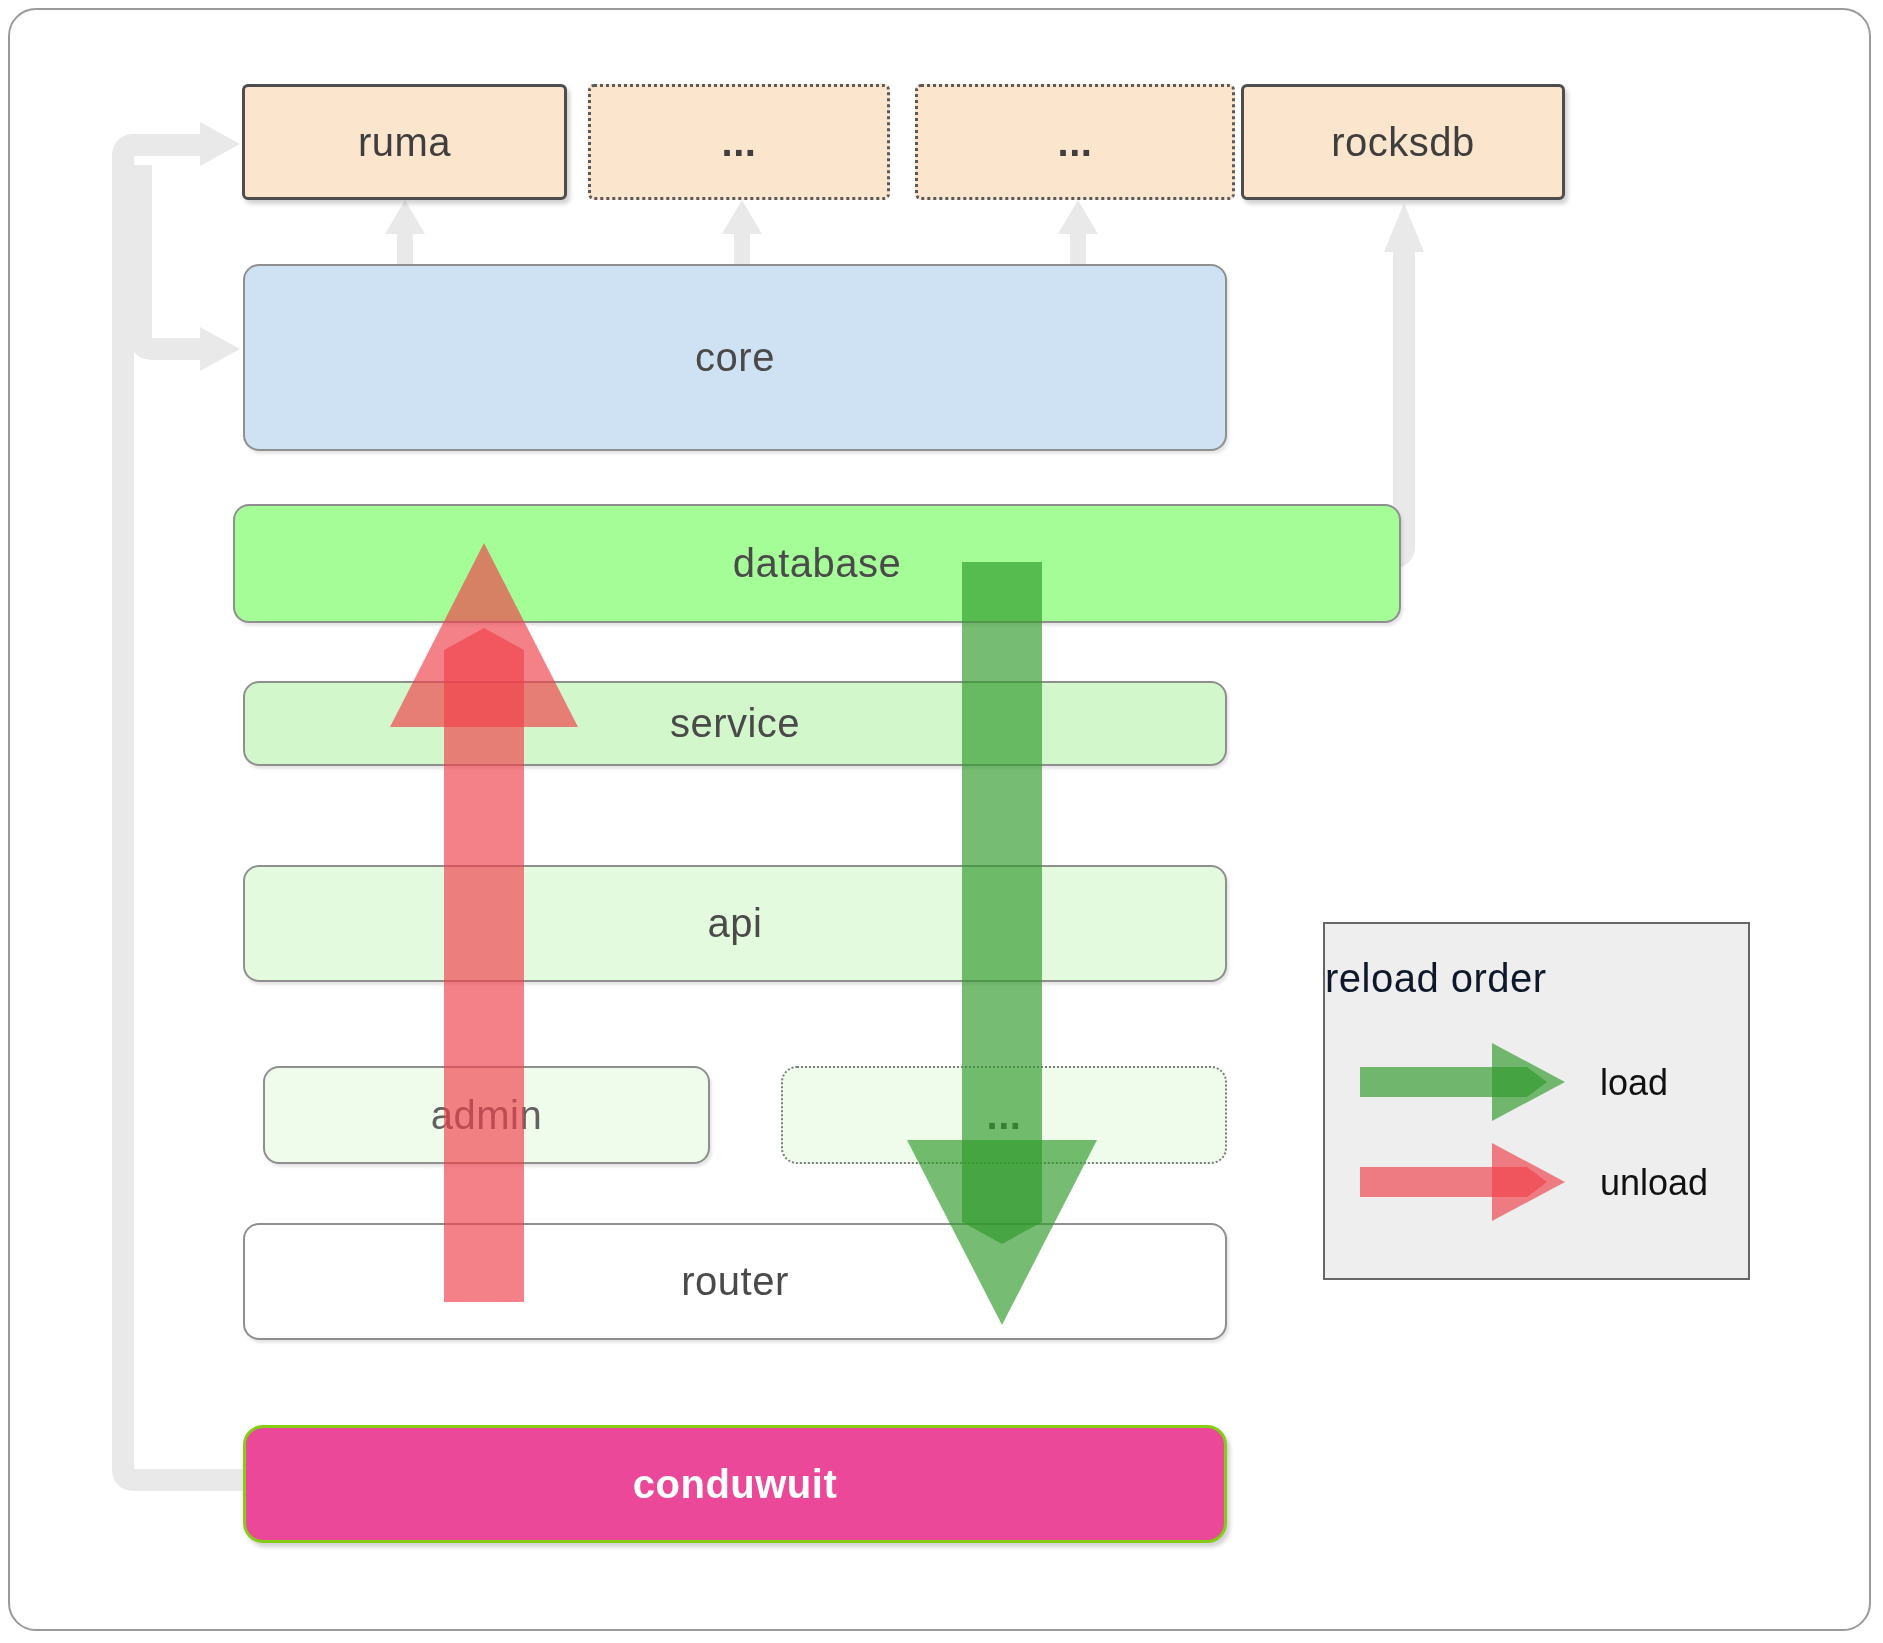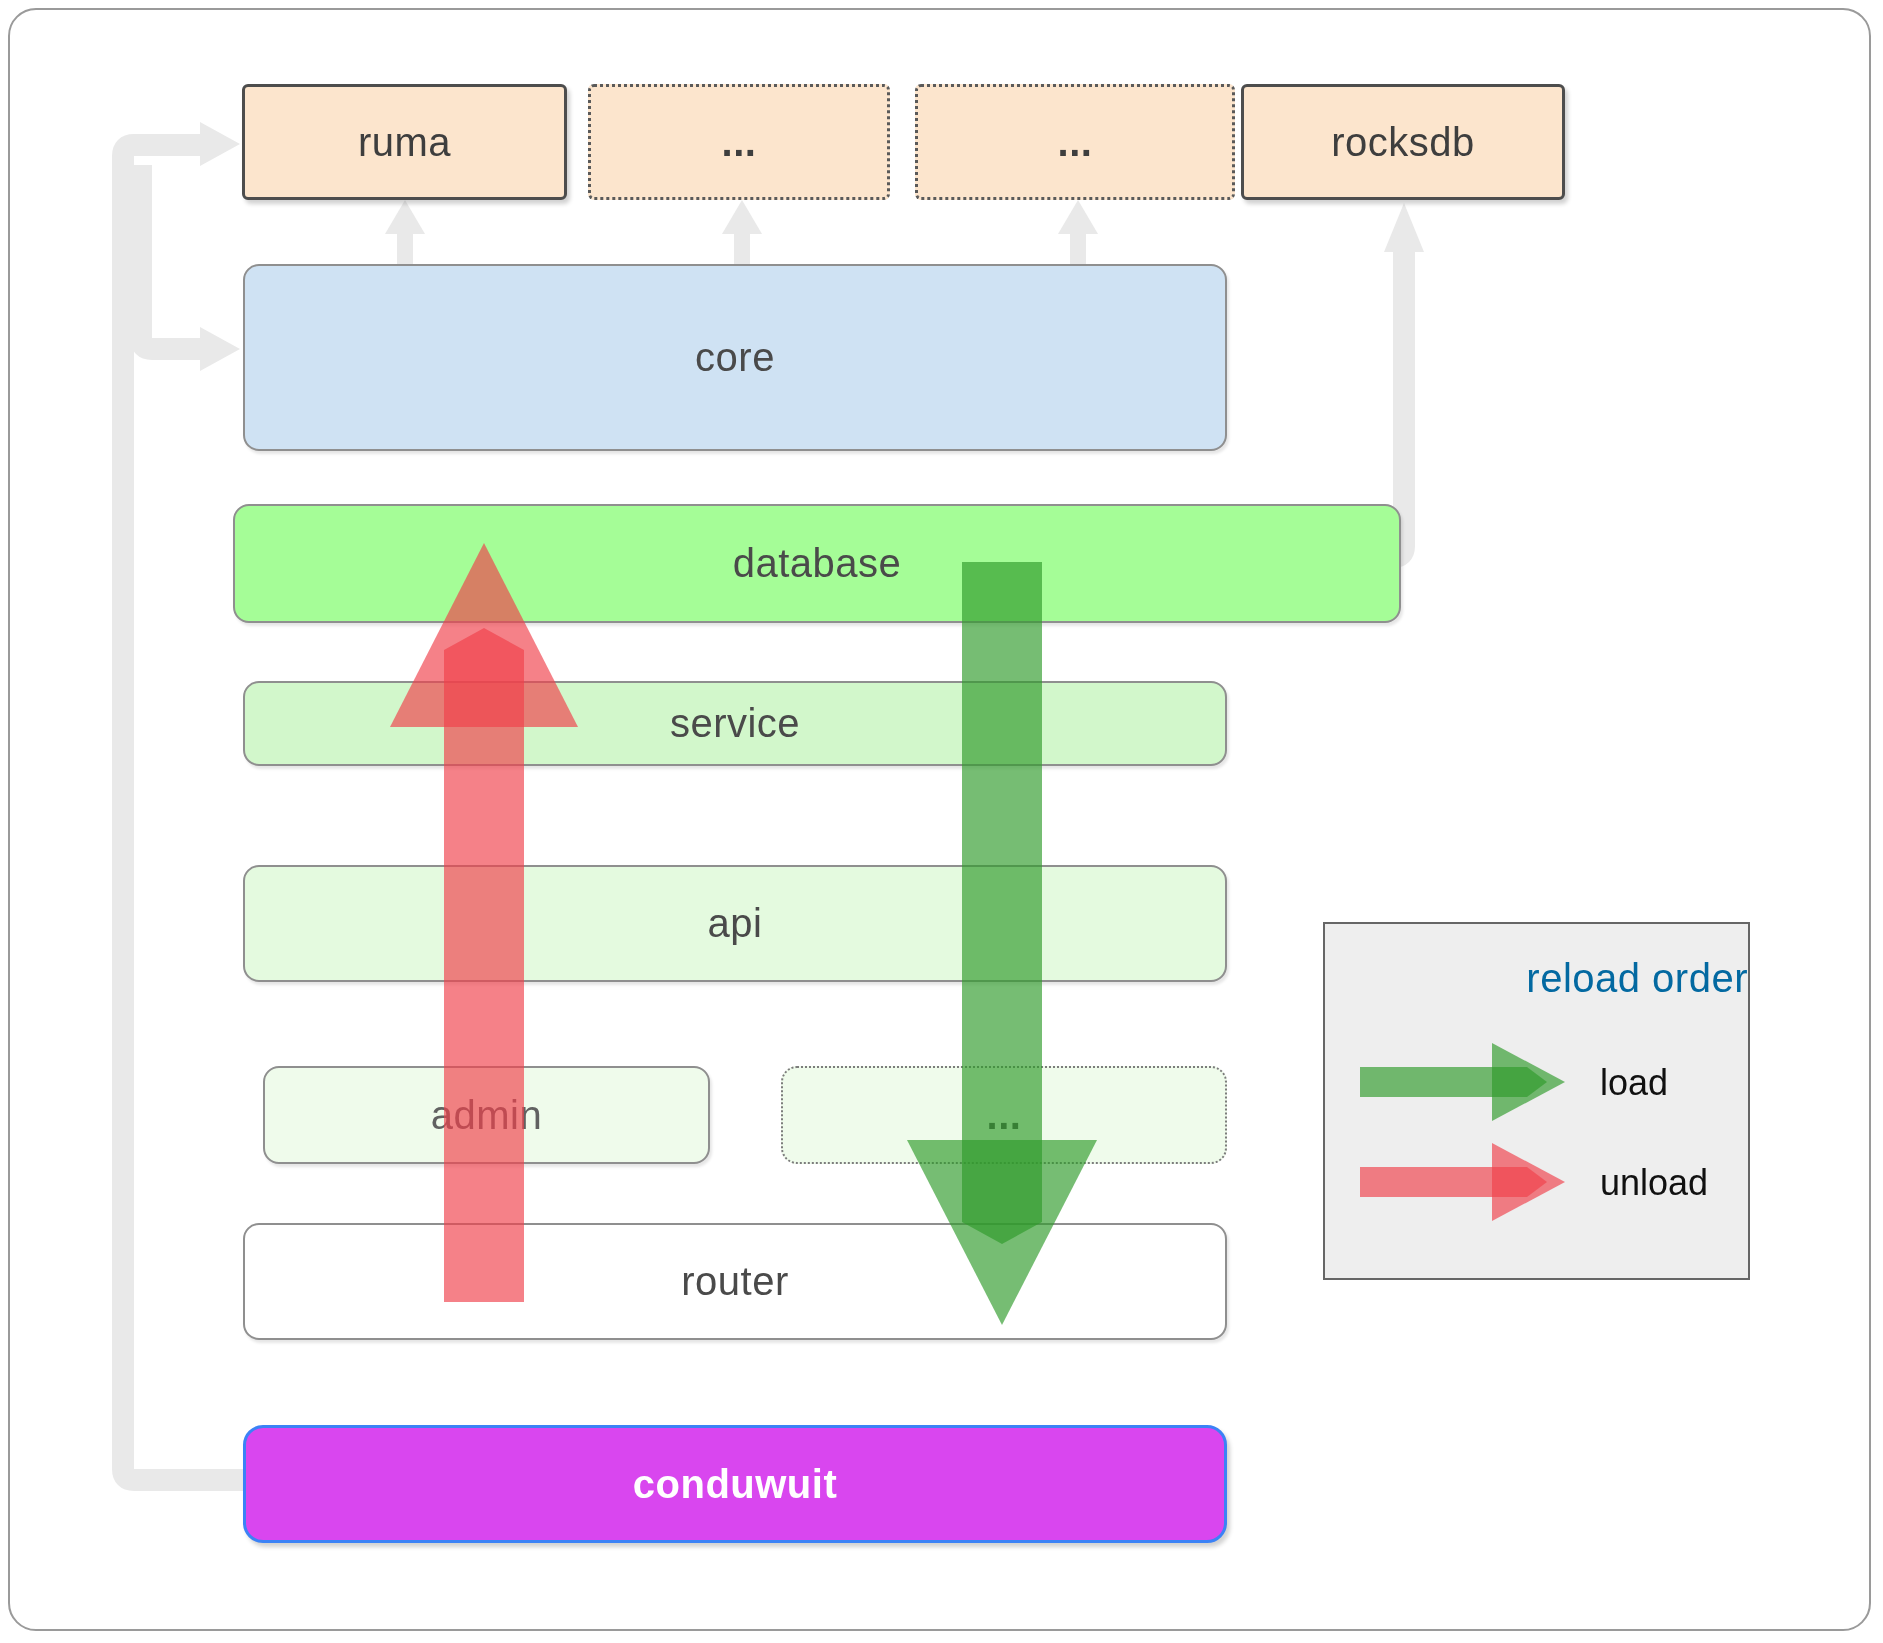--- a/index.html
+++ b/index.html
@@ -28,31 +28,31 @@
   
   .row{border:2px solid #8f8f8f;}
   .box-core{background:#cfe2f3;}
   .box-database{background:#a5fd97;}
   .box-service{background:#d2f7cb;}
   .box-api{background:#e4fadf;}
   .box-admin{background:#effbeb;color:#616161;}
   .box-dots-small{background:#effbeb;border:2px dotted #7c7c7c;font-weight:700;}
   .box-router{background:#ffffff;}
   .box-conduwuit{
-    background:#d946ef;border:3px solid #3b82f6;border-radius:20px;
+    background:#ec4899;border:3px solid #84cc16;border-radius:20px;
     color:#ffffff;font-weight:600;
   }
   
   #legend{
     position:absolute;left:1323px;top:922px;width:427px;height:358px;z-index:2;
     background:#eeeeee;border:2px solid #666666;box-sizing:border-box;
   }
   #legend .legend-title{
-    position:absolute;left:0;top:32px;width:100%;text-align:right;
-    font-size:40px;color:#0369a1;letter-spacing:0.5px;
+    position:absolute;left:0;top:32px;width:100%;text-align:left;
+    font-size:40px;color:#0f172a;letter-spacing:0.5px;
   }
   .legend-label{
     position:absolute;font-size:36px;color:#111111;z-index:4;
   }
   #legend-label-load{left:1600px;top:1062px;}
   #legend-label-unload{left:1600px;top:1162px;}
 </style>
 </head>
 <body>
 

